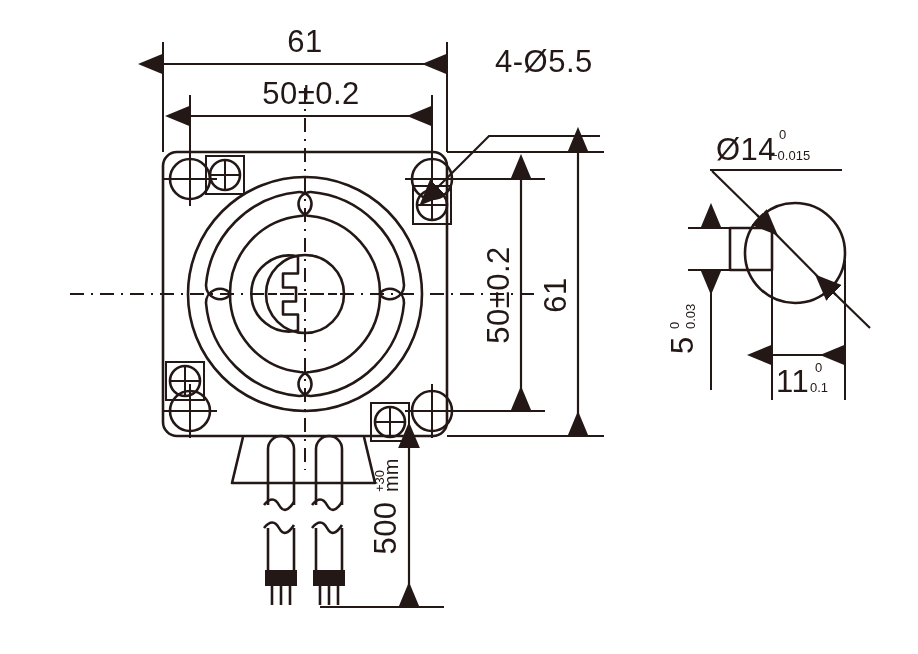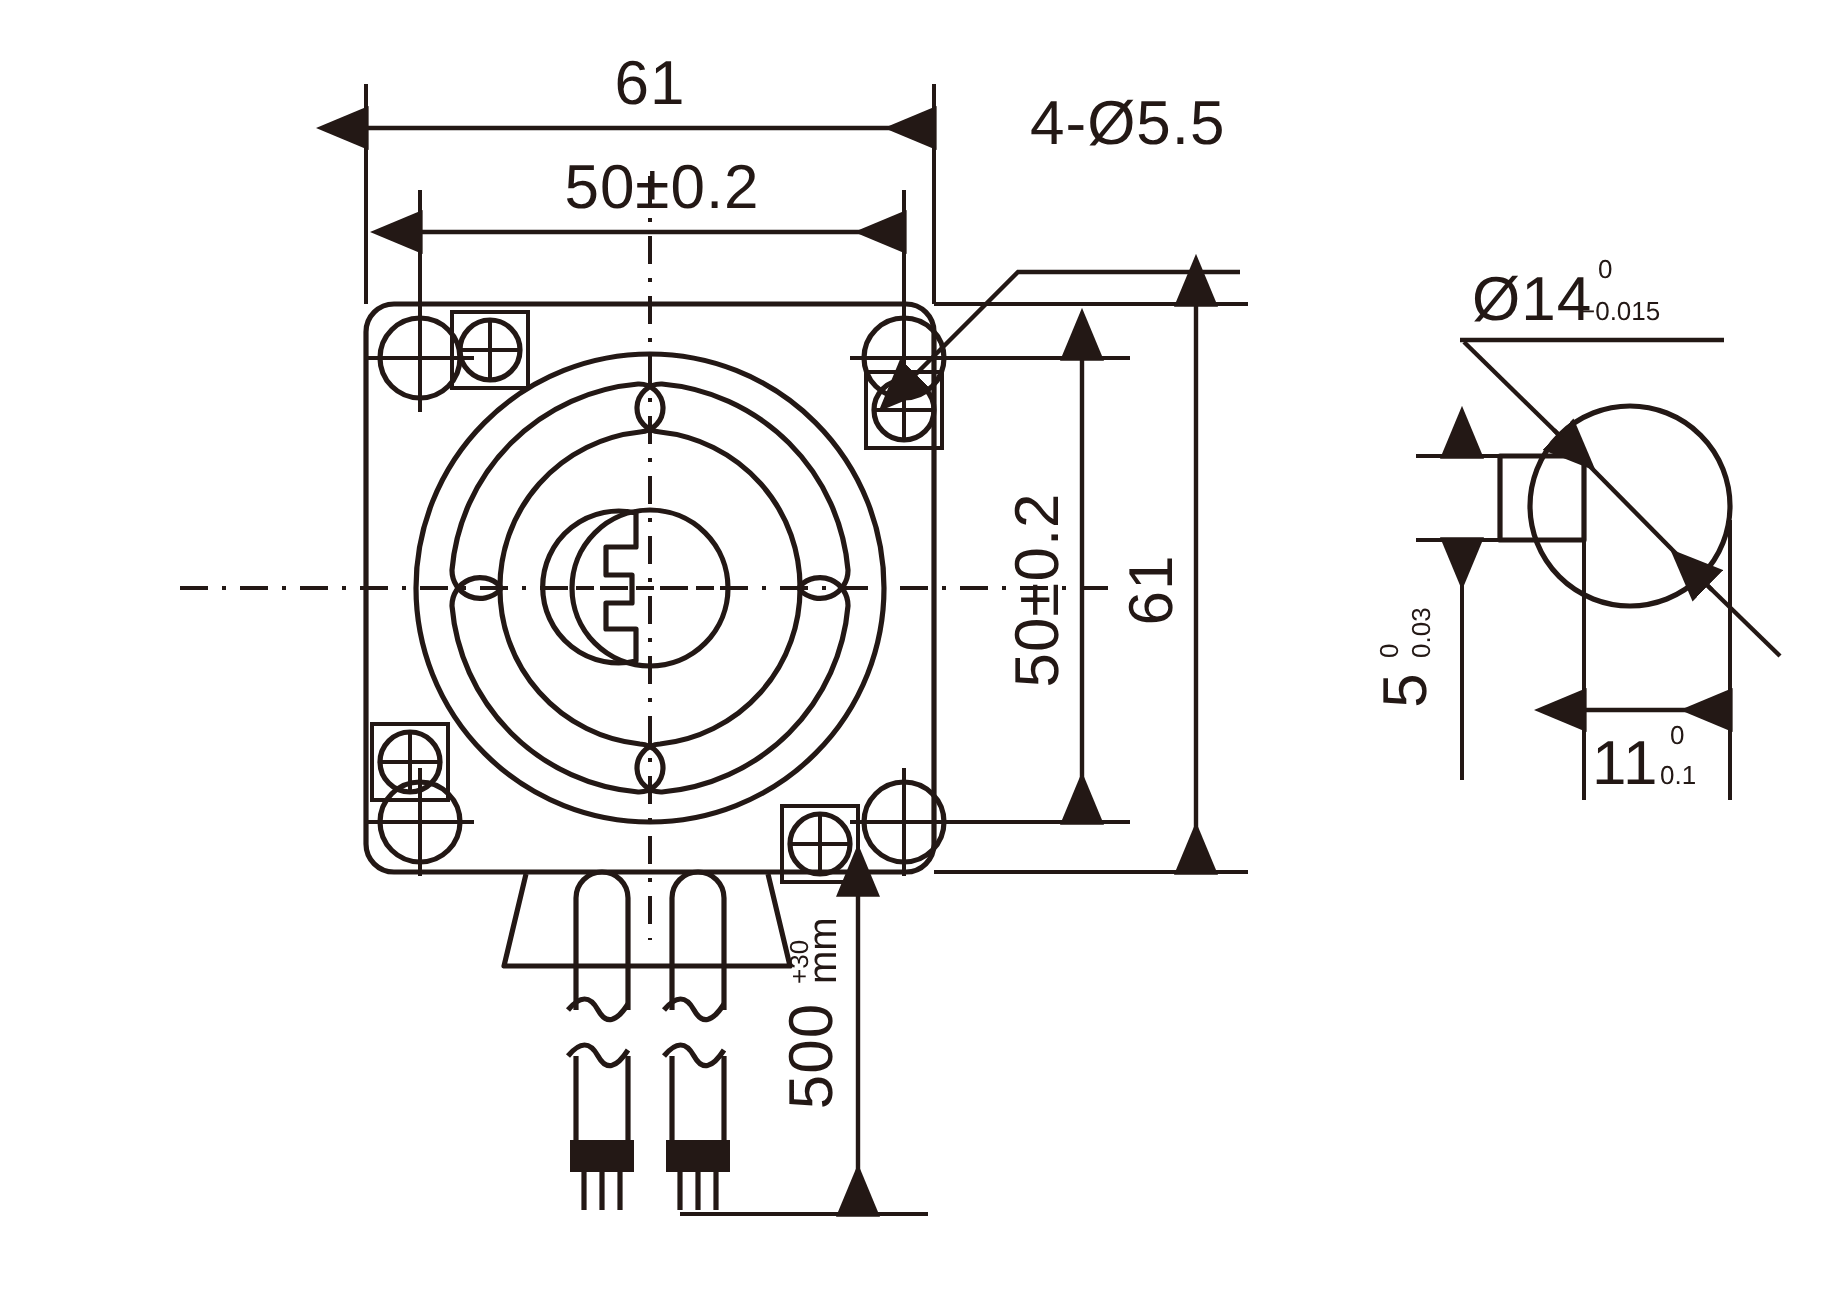--- a/index.html
+++ b/index.html
@@ -2,21 +2,21 @@
 <html><head>
 <meta charset="utf-8">
 <title>Stepper Motor Dimensional Drawing</title>
 <style>
   html,body{margin:0;padding:0;background:#ffffff;}
   body{
     width:918px;height:654px;position:relative;overflow:hidden;
     font-family:"Liberation Sans","DejaVu Sans",sans-serif;
     color:#231815;
   }
-  #drawing-root{position:absolute;inset:0;padding-left:20px;}
+  #drawing-root{position:absolute;inset:0;}
   svg#drawing{display:block;width:918px;height:654px;}
   .ln{fill:none;stroke:#231815;stroke-width:2.6;stroke-linecap:butt;stroke-linejoin:round;}
   .ln-thin{fill:none;stroke:#231815;stroke-width:2.0;stroke-linecap:butt;}
   .center{fill:none;stroke:#231815;stroke-width:2.0;stroke-dasharray:14 7 2 7;stroke-linecap:butt;}
   .center-sm{fill:none;stroke:#231815;stroke-width:2.0;stroke-dasharray:9 6;stroke-linecap:butt;}
   .dimline{fill:none;stroke:#231815;stroke-width:2.2;}
   .ext{fill:none;stroke:#231815;stroke-width:2.0;}
   .solidfill{fill:#231815;stroke:none;}
   .dimtext{
     font-family:"Liberation Sans","DejaVu Sans",sans-serif;

